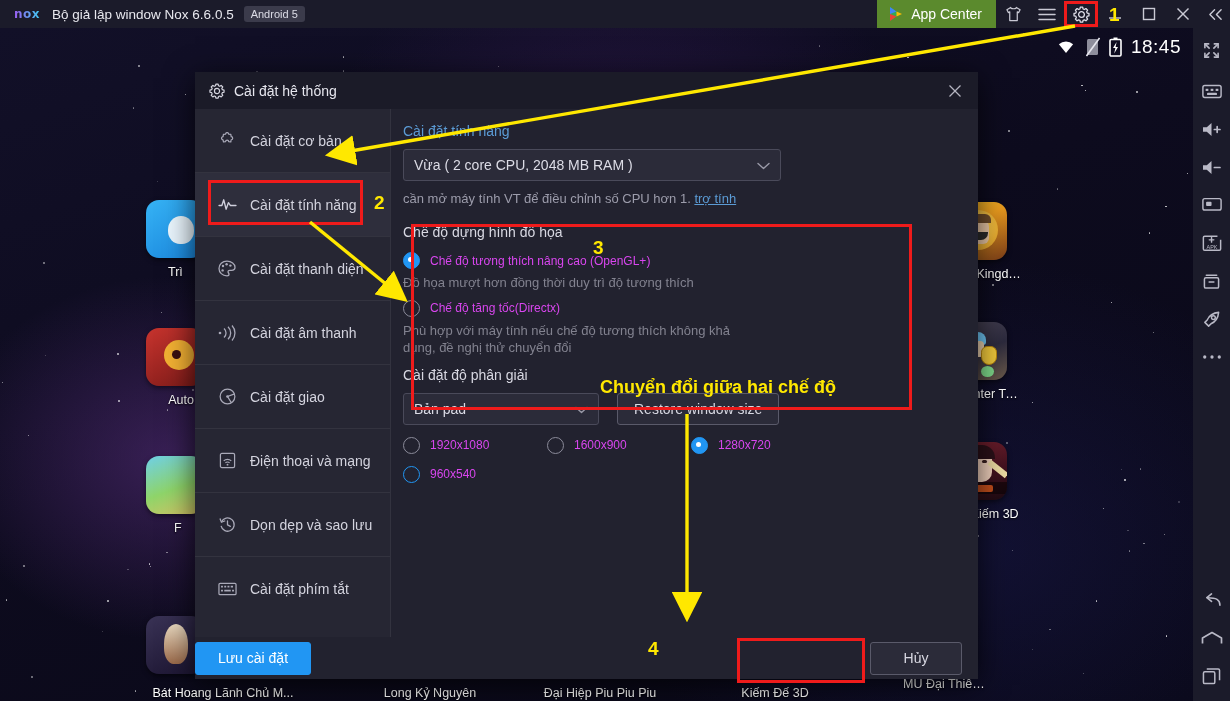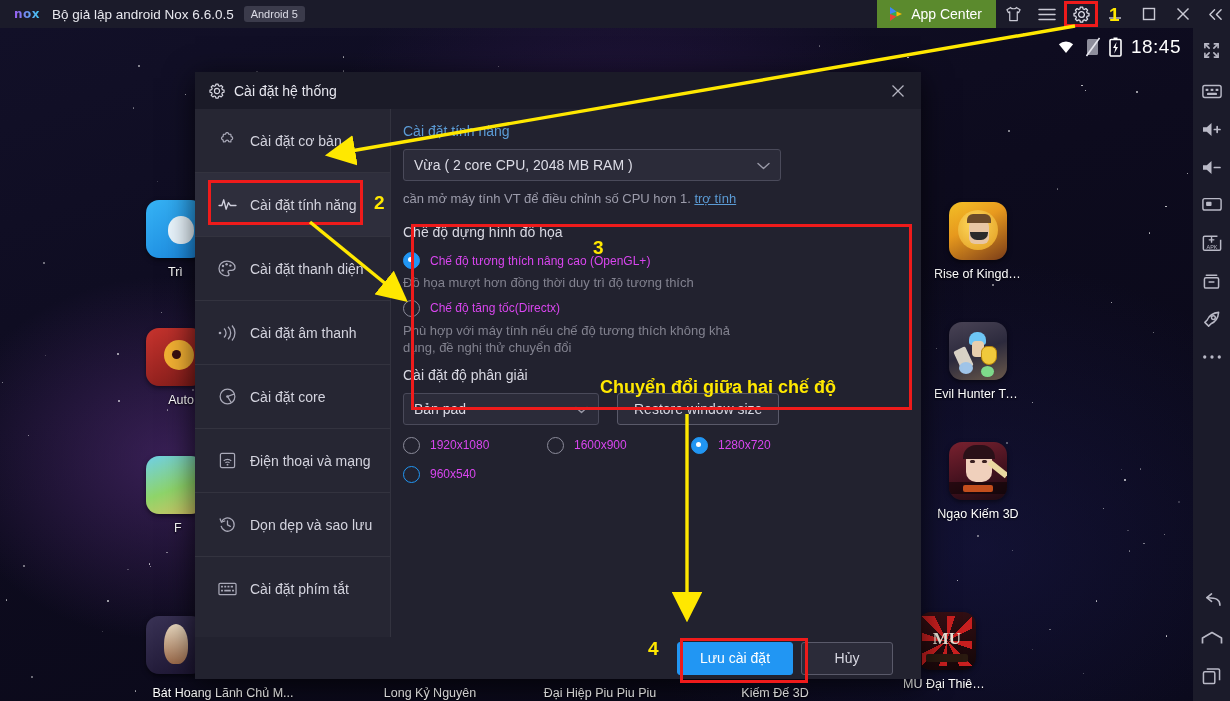--- a/index.html
+++ b/index.html
@@ -83,21 +83,21 @@
     overflow: hidden; position: relative; box-shadow: 0 2px 5px rgba(0,0,0,.5);
   }
   .appicon .lbl {
     margin-top: 7px; color: #fff; font-size: 12.5px; white-space: nowrap;
     overflow: hidden; text-overflow: ellipsis;
     text-shadow: 0 1px 2px rgba(0,0,0,.9);
   }
 
   
   .dialog {
-    position: absolute; left: 195px; top: 72px; width: 726px; height: 607px;
+    position: absolute; left: 195px; top: 72px; width: 783px; height: 607px;
     background: #22222f; box-shadow: 0 6px 28px rgba(0,0,0,.7);
   }
   .dlg-head {
     height: 37px; background: #1b1b28; display: flex; align-items: center;
     padding: 0 10px 0 14px; position: relative;
   }
   .dlg-title { color: #e6e6ee; font-size: 14px; margin-left: 9px; }
   .dlg-close {
     position: absolute; right: 12px; top: 8px; width: 22px; height: 22px;
     display: flex; align-items: center; justify-content: center; color: #b4b4c0;
@@ -142,22 +142,22 @@
 
   .res-grid { display: flex; flex-wrap: wrap; margin-top: 12px; }
   .res-cell { width: 144px; margin-bottom: 12px; display: flex; align-items: center; gap: 10px; }
 
   .btn {
     height: 32px; border: 1px solid #5a5a6a; border-radius: 3px; background: #2b2b39;
     color: #d8d8e2; font-size: 14px; display: inline-flex; align-items: center;
     justify-content: center; padding: 0 16px;
   }
   .dlg-foot {
-    height: 42px; display: flex; align-items: center; justify-content: flex-end;
-    padding-right: 28px; gap: 8px; position: relative;
+    height: 42px; display: flex; align-items: center; justify-content: space-between;
+    padding-right: 16px; gap: 15px; position: relative;
   }
   .btn-primary {
     background: #2196f3; border-color: #2196f3; color: #fff; width: 116px; height: 33px;
   }
   .btn-cancel { width: 92px; height: 33px; }
   .save-hl { position: absolute; right: 113px; bottom: -4px; width: 128px; height: 45px; border: 3px solid #ef1b1b; }
 
   
   .hl-box { position: absolute; border: 3px solid #ef1b1b; pointer-events: none; }
 
@@ -516,21 +516,21 @@
     <div class="rt-icon" style="margin-bottom:6px;">
       <svg width="19" height="18" viewBox="0 0 20 19">
           <rect x="1.5" y="5" width="12" height="12.5" rx="1.5" fill="none" stroke="#b9b9c6" stroke-width="1.6"></rect>
       <path d="M5 2 H17 A1.5 1.5 0 0 1 18.5 3.5 V14" fill="none" stroke="#b9b9c6" stroke-width="1.6"></path>
         </svg>
     </div>
   </div>
 
   <div class="titlebar">
     <div class="nox-logo">nox</div>
-    <div class="title-text">Bộ giả lập android Nox 6.6.0.5</div>
+    <div class="title-text">Bộ giả lập window Nox 6.6.0.5</div>
     <div class="android-badge">Android 5</div>
     <div class="tb-spacer"></div>
 
     <div class="appcenter">
       <svg width="15" height="16" viewBox="0 0 15 16">
         <polygon points="1,1 11,8 1,15" fill="#34a853"></polygon>
         <polygon points="1,1 7.5,5.5 1,8" fill="#4285f4"></polygon>
         <polygon points="1,8 7.5,10.5 1,15" fill="#ea4335"></polygon>
         <polygon points="7.5,5.5 13,8 7.5,10.5" fill="#fbbc04"></polygon>
       </svg>
@@ -654,21 +654,21 @@
 
         <div class="side-item">
           <span class="s-ico">
             <svg width="17" height="17" viewBox="0 0 18 18">
                 <path fill="none" stroke="#a9a9b8" stroke-width="1.3" d="M9 1.2 A7.8 7.8 0 1 0 9 16.8 A7.8 7.8 0 1 0 9 1.2 Z"></path>
               <path d="M9 9 L16.5 6.2" stroke="#a9a9b8" stroke-width="1.3"></path>
               <path d="M9 9 L13 15.5" stroke="#a9a9b8" stroke-width="1.3"></path>
               <circle cx="9" cy="9" r="1.4" fill="#a9a9b8"></circle>
               </svg>
           </span>
-          <span>Cài đặt core</span>
+          <span>Cài đặt giao</span>
         </div>
 
         <div class="side-item">
           <span class="s-ico">
             <svg width="17" height="17" viewBox="0 0 18 18">
                 <rect x="1.5" y="1.5" width="15" height="15" rx="1.5" fill="none" stroke="#a9a9b8" stroke-width="1.3"></rect>
             <path d="M5 9.5 A5.5 5.5 0 0 1 13 9.5" fill="none" stroke="#a9a9b8" stroke-width="1.2"></path>
             <path d="M6.8 11.6 A3 3 0 0 1 11.2 11.6" fill="none" stroke="#a9a9b8" stroke-width="1.2"></path>
             <circle cx="9" cy="13.4" r="1" fill="#a9a9b8"></circle>
               </svg>

